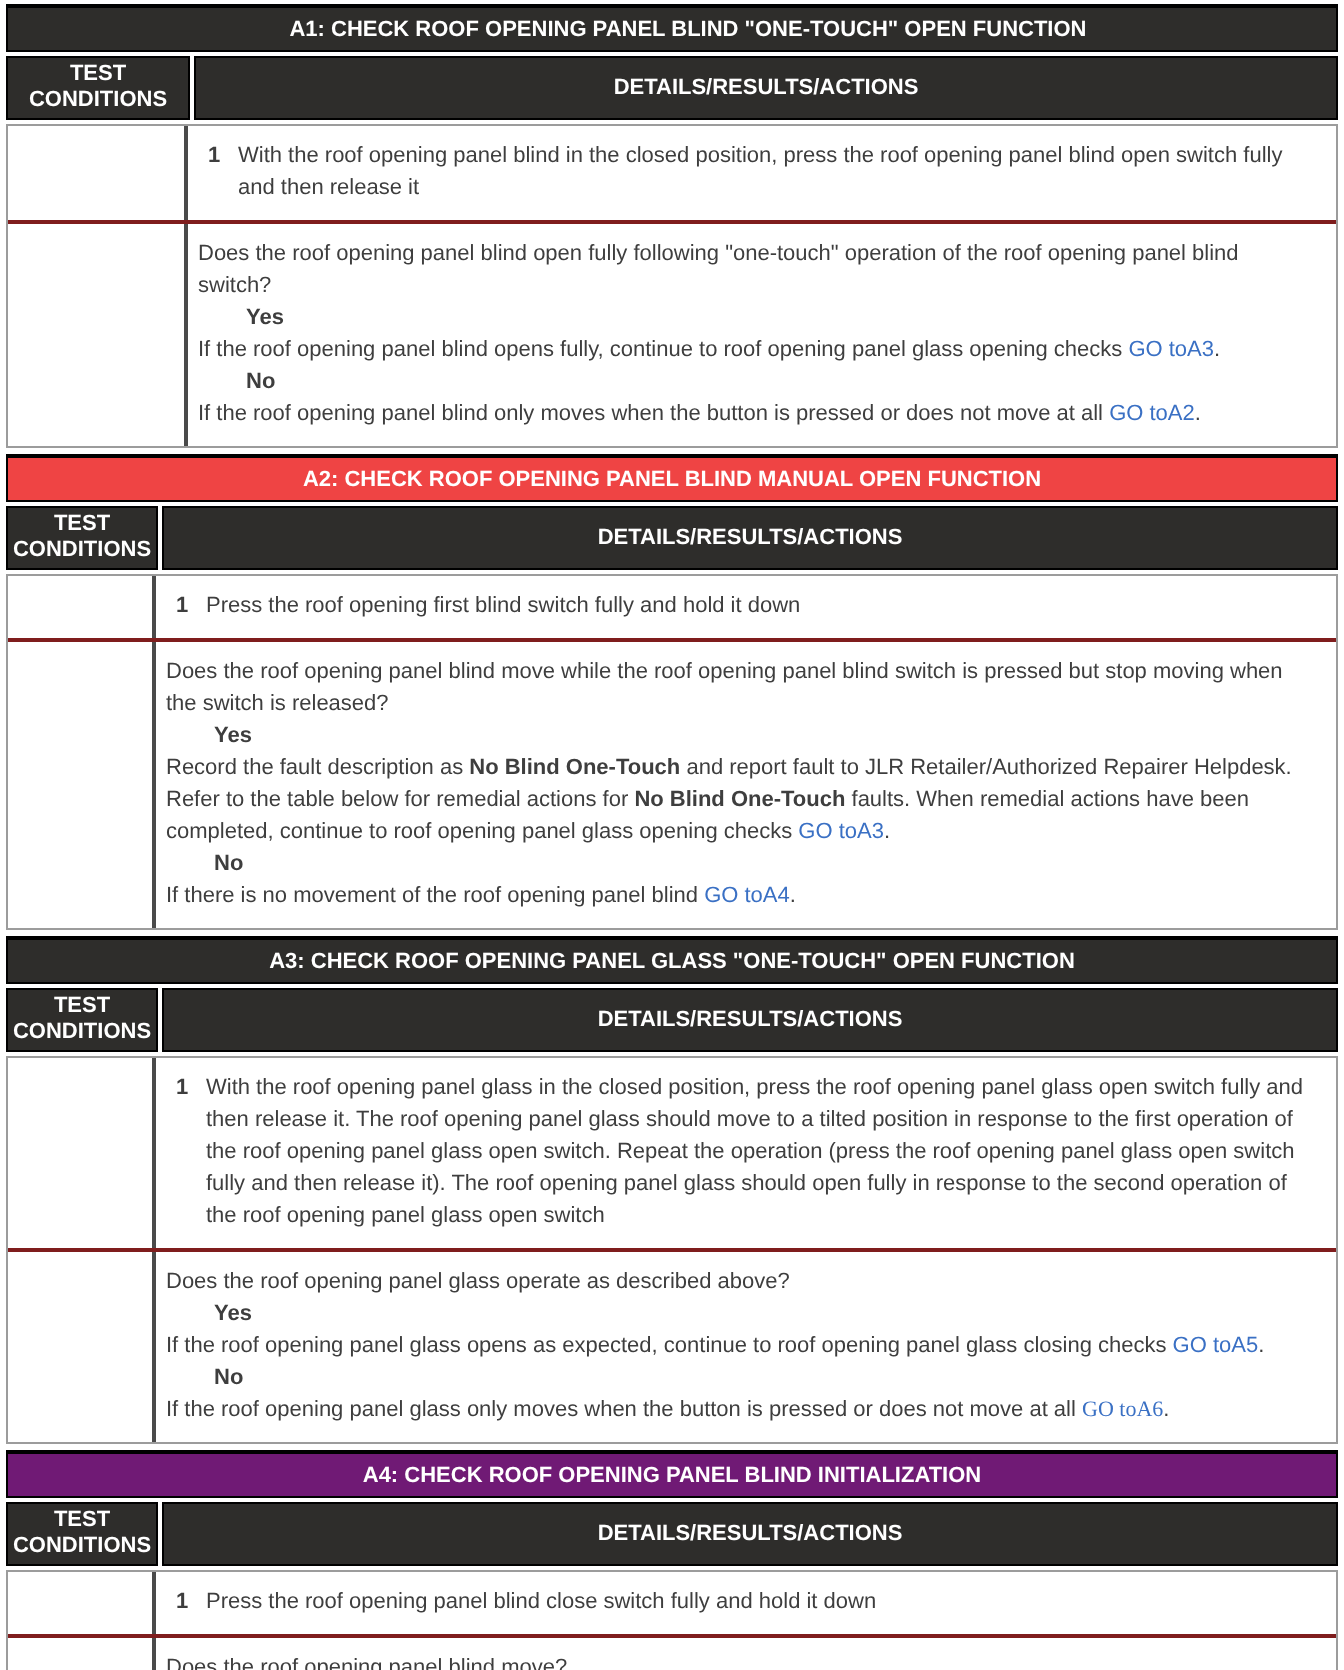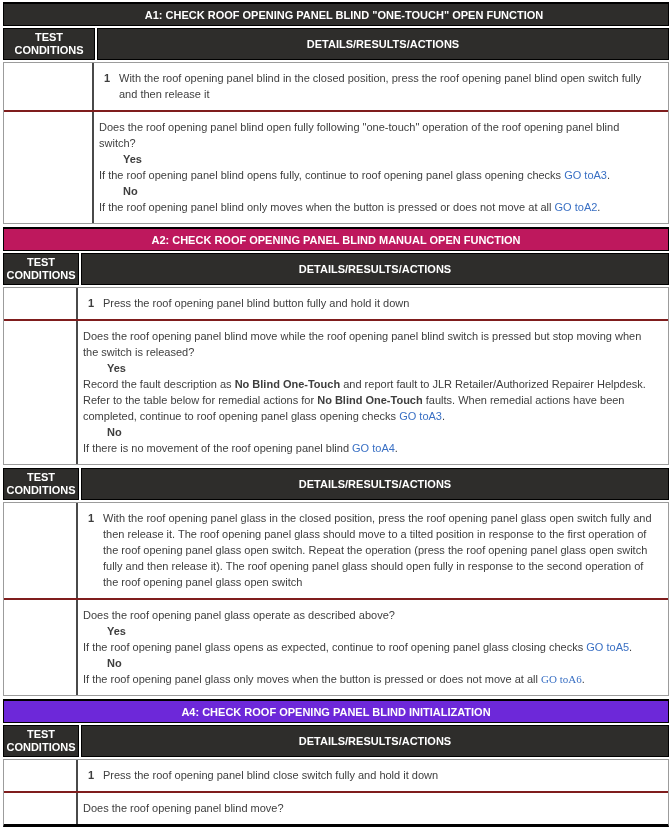--- a/index.html
+++ b/index.html
@@ -126,48 +126,49 @@
             <div class="para"><span>Does the roof opening panel blind open fully following "one-touch" operation of the roof opening panel blind switch?</span></div>
             <div class="para indent"><span class="yn">Yes</span></div>
             <div class="para"><span>If the roof opening panel blind opens fully, continue to roof opening panel glass opening checks </span><a class="golink" href="#a3" style="color: rgb(58, 112, 196);">GO toA3</a><span>.</span></div>
             <div class="para indent"><span class="yn">No</span></div>
             <div class="para"><span>If the roof opening panel blind only moves when the button is pressed or does not move at all </span><a class="golink" href="#a2" style="color: rgb(58, 112, 196);">GO toA2</a><span>.</span></div>
           </div>
         </div>
       </div>
     </div>
     <div class="section">
-      <div class="title-bar" style="background: #be185d; color: rgb(255, 255, 255);">A2: CHECK ROOF OPENING PANEL BLIND MANUAL OPEN FUNCTION</div>
+      <div class="title-bar" style="background: #ef4444; color: rgb(255, 255, 255);">A2: CHECK ROOF OPENING PANEL BLIND MANUAL OPEN FUNCTION</div>
       <div class="hdr-row">
         <div class="hdr-cell hdr-cond" style="width: 76px; background: rgb(46, 45, 43);">TEST CONDITIONS</div>
         <div class="hdr-cell hdr-details" style="background: rgb(46, 45, 43);">DETAILS/RESULTS/ACTIONS</div>
       </div>
       <div class="tbody">
         <div class="row">
           <div class="cond-cell" style="width: 74px;"></div>
           <div class="details-cell">
             <div class="step">
               <span class="num">1</span>
-              <span class="step-text">Press the roof opening panel blind button fully and hold it down</span>
+              <span class="step-text">Press the roof opening first blind switch fully and hold it down</span>
             </div>
           </div>
         </div>
         <div class="row">
           <div class="cond-cell" style="width: 74px;"></div>
           <div class="details-cell">
             <div class="para"><span>Does the roof opening panel blind move while the roof opening panel blind switch is pressed but stop moving when the switch is released?</span></div>
             <div class="para indent"><span class="yn">Yes</span></div>
             <div class="para"><span>Record the fault description as </span><span class="bold-inline">No Blind One-Touch</span><span> and report fault to JLR Retailer/Authorized Repairer Helpdesk. Refer to the table below for remedial actions for </span><span class="bold-inline">No Blind One-Touch</span><span> faults. When remedial actions have been completed, continue to roof opening panel glass opening checks </span><a class="golink" href="#a3" style="color: rgb(58, 112, 196);">GO toA3</a><span>.</span></div>
             <div class="para indent"><span class="yn">No</span></div>
             <div class="para"><span>If there is no movement of the roof opening panel blind </span><a class="golink" href="#a4" style="color: rgb(58, 112, 196);">GO toA4</a><span>.</span></div>
           </div>
         </div>
       </div>
     </div>
     <div class="section">
+      <div class="title-bar" style="background: rgb(46, 45, 43); color: rgb(255, 255, 255);">A3: CHECK ROOF OPENING PANEL GLASS "ONE-TOUCH" OPEN FUNCTION</div>
       <div class="hdr-row">
         <div class="hdr-cell hdr-cond" style="width: 76px; background: rgb(46, 45, 43);">TEST CONDITIONS</div>
         <div class="hdr-cell hdr-details" style="background: rgb(46, 45, 43);">DETAILS/RESULTS/ACTIONS</div>
       </div>
       <div class="tbody">
         <div class="row">
           <div class="cond-cell" style="width: 74px;"></div>
           <div class="details-cell">
             <div class="step">
               <span class="num">1</span>
@@ -181,21 +182,21 @@
             <div class="para"><span>Does the roof opening panel glass operate as described above?</span></div>
             <div class="para indent"><span class="yn">Yes</span></div>
             <div class="para"><span>If the roof opening panel glass opens as expected, continue to roof opening panel glass closing checks </span><a class="golink" href="#a5" style="color: rgb(58, 112, 196);">GO toA5</a><span>.</span></div>
             <div class="para indent"><span class="yn">No</span></div>
             <div class="para"><span>If the roof opening panel glass only moves when the button is pressed or does not move at all </span><a class="golink" href="#a6" style="color: rgb(58, 112, 196); font-family: Liberation Serif, serif;">GO toA6</a><span>.</span></div>
           </div>
         </div>
       </div>
     </div>
     <div class="section">
-      <div class="title-bar" style="background: #6d28d9; color: rgb(255, 255, 255);">A4: CHECK ROOF OPENING PANEL BLIND INITIALIZATION</div>
+      <div class="title-bar" style="background: #701a75; color: rgb(255, 255, 255);">A4: CHECK ROOF OPENING PANEL BLIND INITIALIZATION</div>
       <div class="hdr-row">
         <div class="hdr-cell hdr-cond" style="width: 76px; background: rgb(46, 45, 43);">TEST CONDITIONS</div>
         <div class="hdr-cell hdr-details" style="background: rgb(46, 45, 43);">DETAILS/RESULTS/ACTIONS</div>
       </div>
       <div class="tbody">
         <div class="row">
           <div class="cond-cell" style="width: 74px;"></div>
           <div class="details-cell">
             <div class="step">
               <span class="num">1</span>

